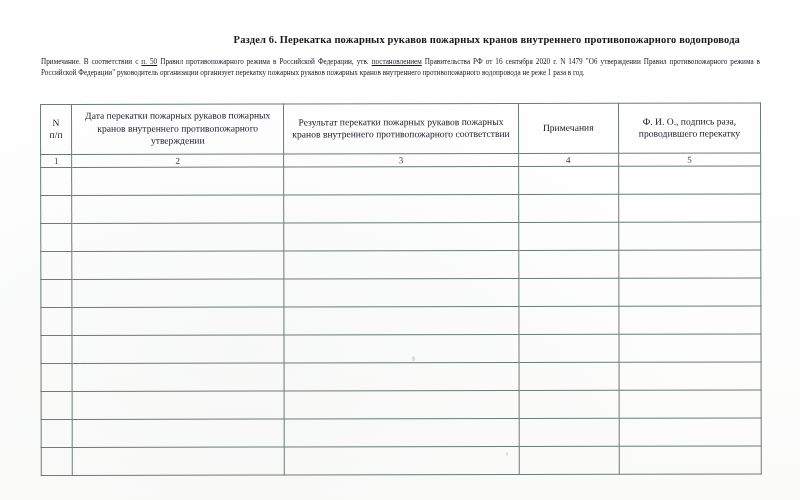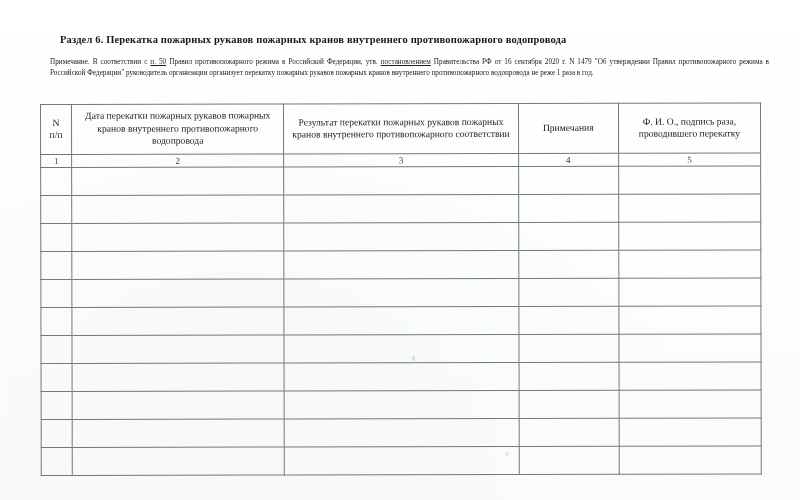--- a/index.html
+++ b/index.html
@@ -20,31 +20,31 @@
     position: absolute;
     inset: 0;
     background:
       radial-gradient(ellipse at 30% 70%, rgba(200,210,205,0.10) 0%, rgba(255,255,255,0) 55%),
       linear-gradient(180deg, #ffffff 0%, #fdfdfd 60%, #fbfbfa 100%);
   }
   .doc-title {
     position: absolute;
     left: 0; right: 0;
     top: 33px;
-    text-align: left;
+    text-align: right;
     font-size: 10.5px;
     font-weight: bold;
     letter-spacing: 0.15px;
     color: #17171c;
     padding: 0 60px;
     line-height: 1.25;
   }
   .note {
     position: absolute;
-    left: 50px;
+    left: 41px;
     top: 57px;
     width: 719px;
     font-size: 7.2px;
     line-height: 1.48;
     text-align: justify;
     color: #20202a;
   }
   .note .lead { }
   .lnk {
     text-decoration: underline;
@@ -118,21 +118,21 @@
           <col class="c3">
           <col class="c4">
           <col class="c5">
       </colgroup>
       <thead>
         <tr>
           <th class="c1">
             <div>N</div>
             <div>п/п</div>
           </th>
-          <th class="c2">Дата перекатки пожарных рукавов пожарных кранов внутреннего противопожарного водопровода</th>
+          <th class="c2">Дата перекатки пожарных рукавов пожарных кранов внутреннего противопожарного утверждении</th>
           <th class="c3">Результат перекатки пожарных рукавов пожарных кранов внутреннего противопожарного соответствии</th>
           <th class="c4">Примечания</th>
           <th class="c5">Ф. И. О., подпись раза, проводившего перекатку</th>
         </tr>
         <tr class="numrow">
           <td class="c1">1</td>
           <td class="c2">2</td>
           <td class="c3">3</td>
           <td class="c4">4</td>
           <td class="c5">5</td>

